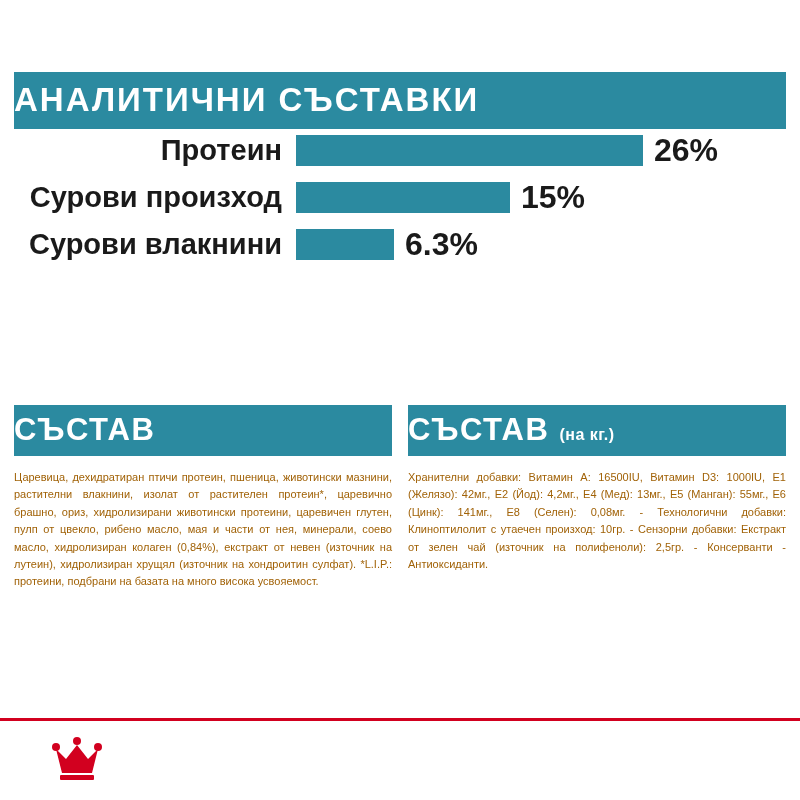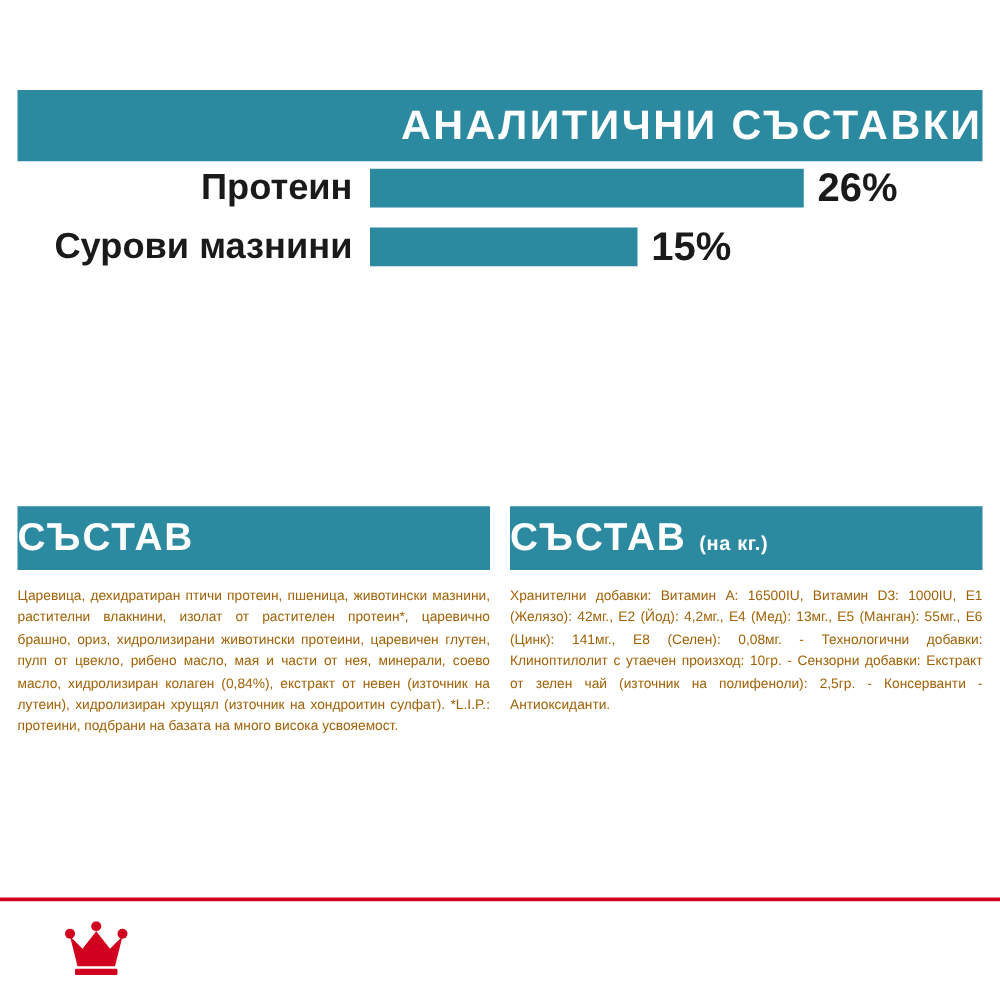--- a/index.html
+++ b/index.html
@@ -26,21 +26,21 @@
   
   .analytics {
     position: absolute;
     left: 14px;
     top: 72px;
     width: 772px;
   }
   .analytics-header {
     background: #2b8aa0;
     color: #ffffff;
-    text-align: right;
+    text-align: left;
     font-size: 33px;
     font-weight: bold;
     letter-spacing: 2px;
     padding: 11px 0 13px 0;
     line-height: 1;
   }
   .bars {
     padding-top: 0;
   }
   .bar-row {
@@ -141,27 +141,34 @@
 
       <div class="bar-row">
         <div class="bar-label">Протеин</div>
         <div class="bar-track">
           <div class="bar-fill" style="width:347px"></div>
           <div class="bar-value">26%</div>
         </div>
       </div>
 
       <div class="bar-row">
-        <div class="bar-label">Сурови мазнини</div>
+        <div class="bar-label">Сурови произход</div>
         <div class="bar-track">
           <div class="bar-fill" style="width:214px"></div>
           <div class="bar-value">15%</div>
         </div>
       </div>
 
+      <div class="bar-row">
+        <div class="bar-label">Сурови влакнини</div>
+        <div class="bar-track">
+          <div class="bar-fill" style="width:98px"></div>
+          <div class="bar-value">6.3%</div>
+        </div>
+      </div>
 
     </div>
   </div>
 
   <div class="panels">
 
     <div class="panel">
       <div class="panel-header">СЪСТАВ</div>
       <div class="panel-body">Царевица, дехидратиран птичи протеин, пшеница, животински мазнини, растителни влакнини, изолат от растителен протеин*, царевично брашно, ориз, хидролизирани животински протеини, царевичен глутен, пулп от цвекло, рибено масло, мая и части от нея, минерали, соево масло, хидролизиран колаген (0,84%), екстракт от невен (източник на лутеин), хидролизиран хрущял (източник на хондроитин сулфат). *L.I.P.: протеини, подбрани на базата на много висока усвояемост.</div>
     </div>

